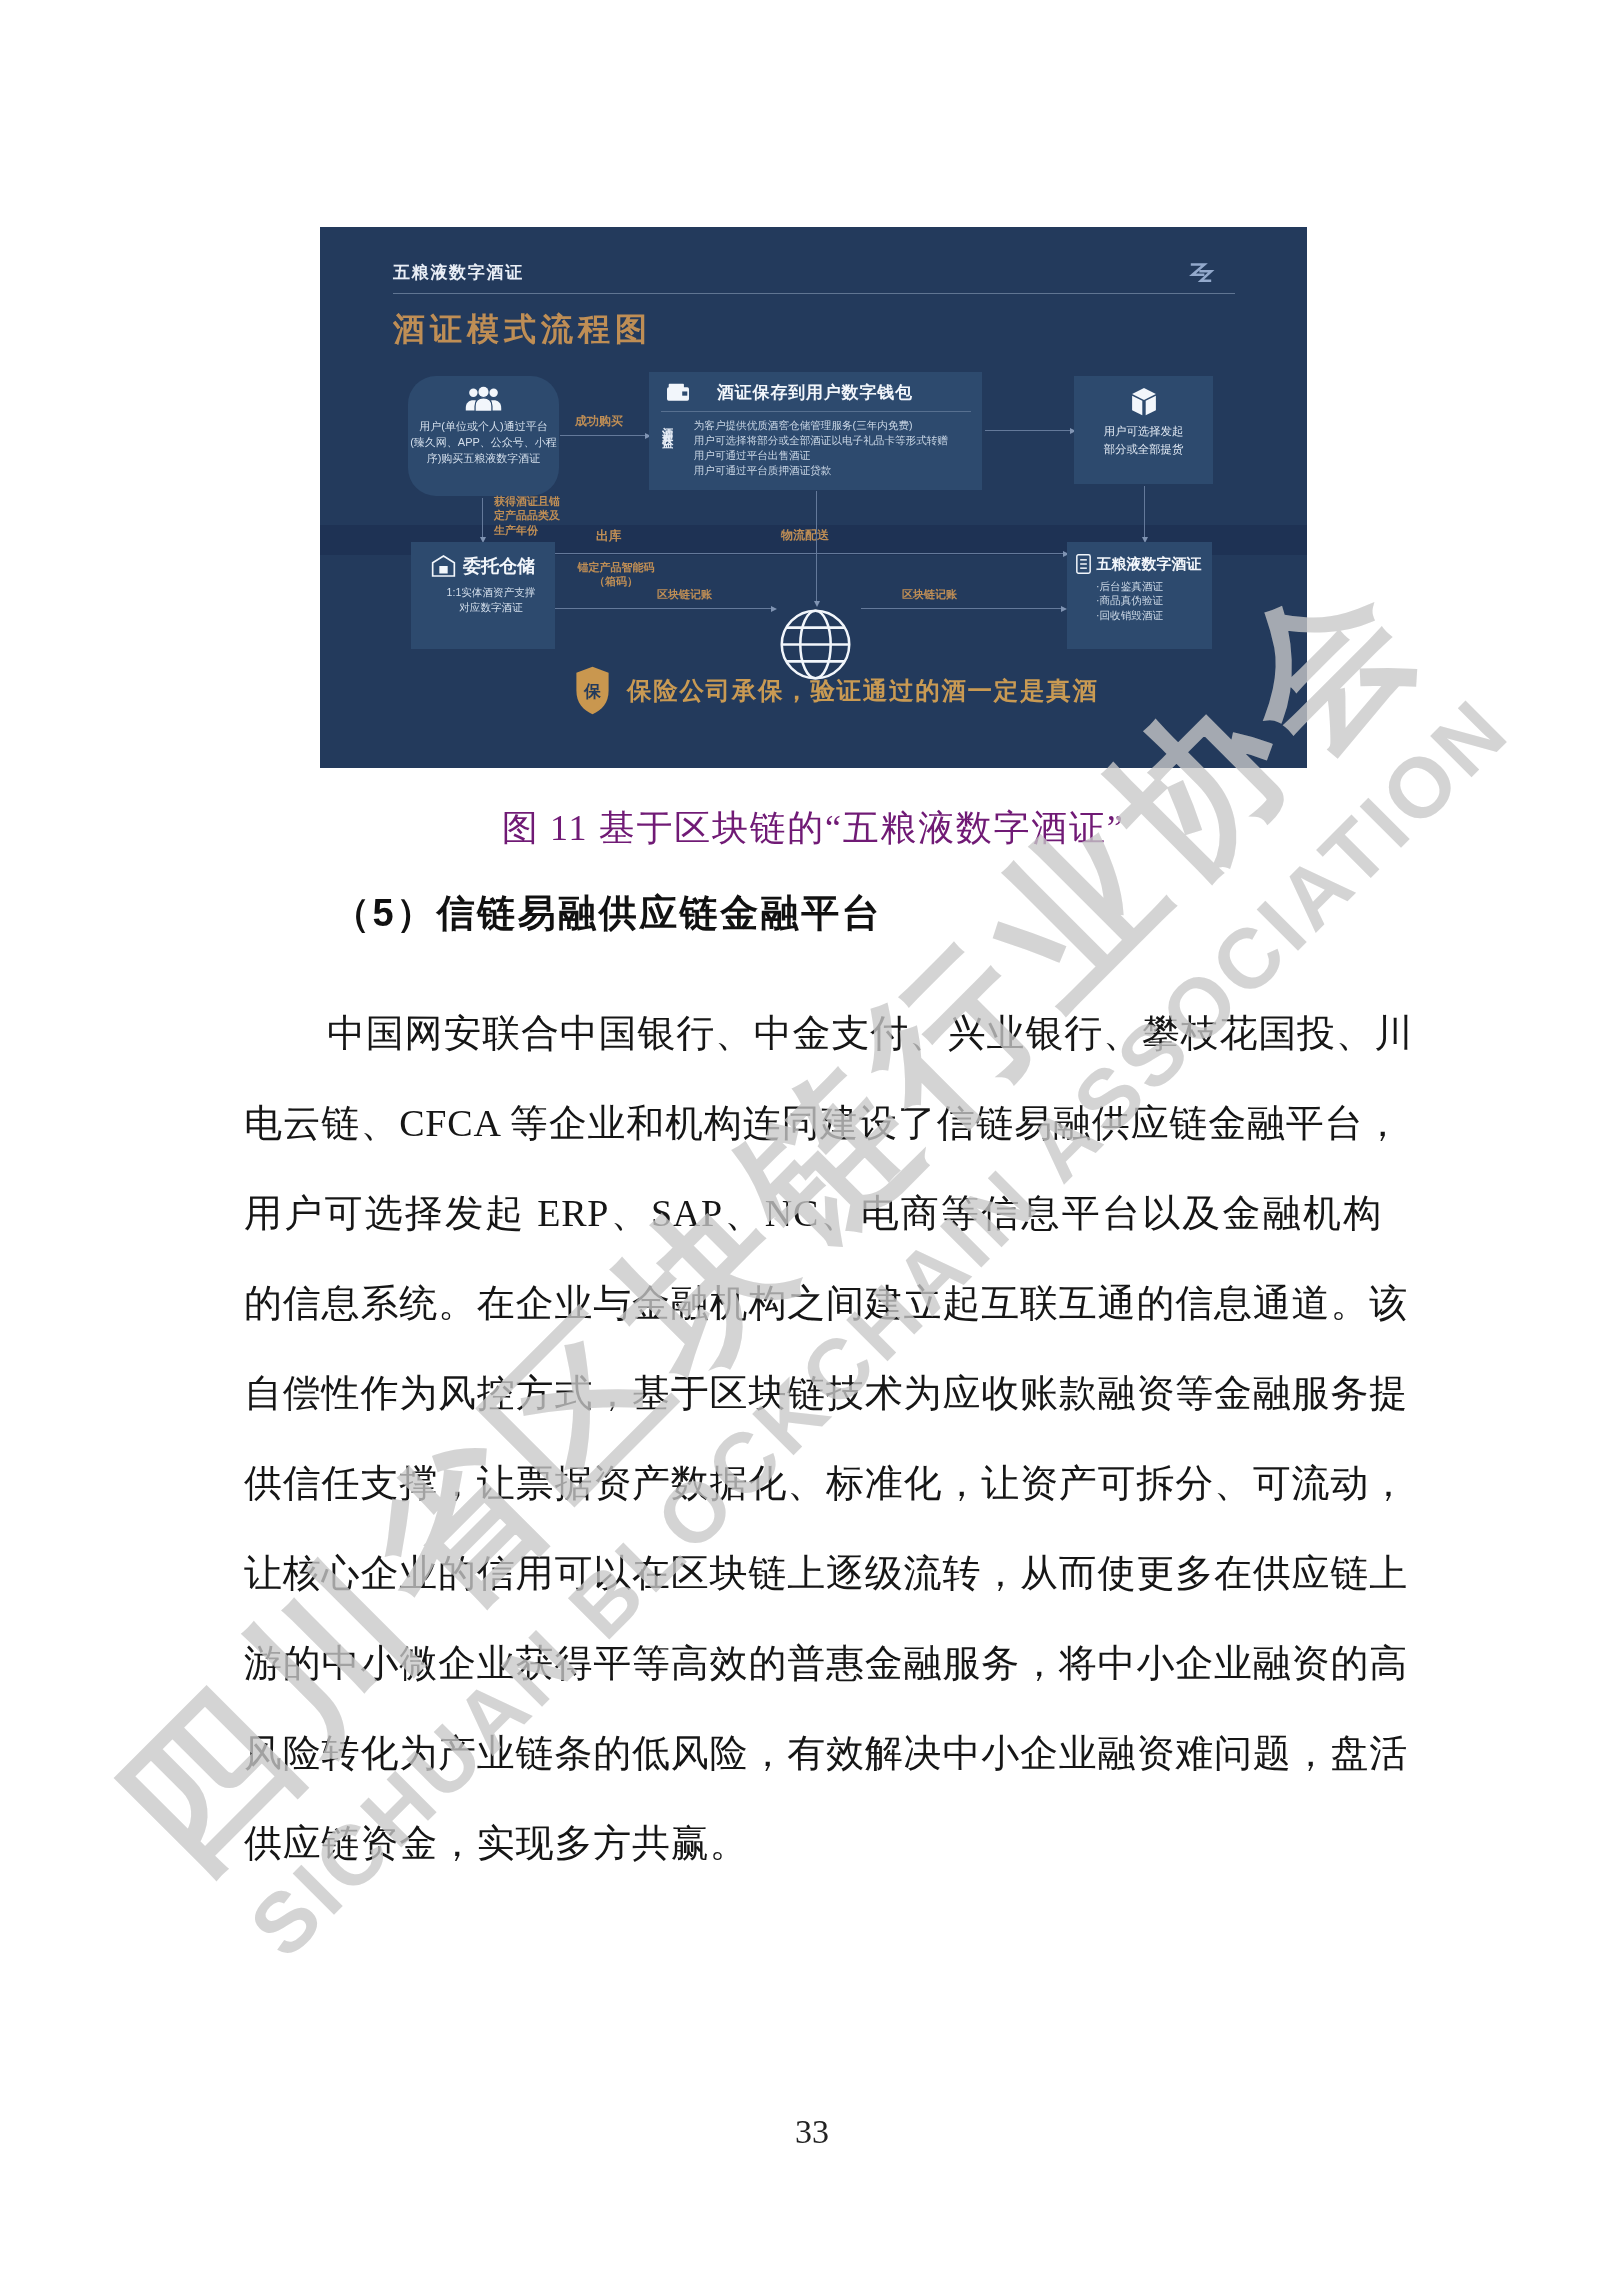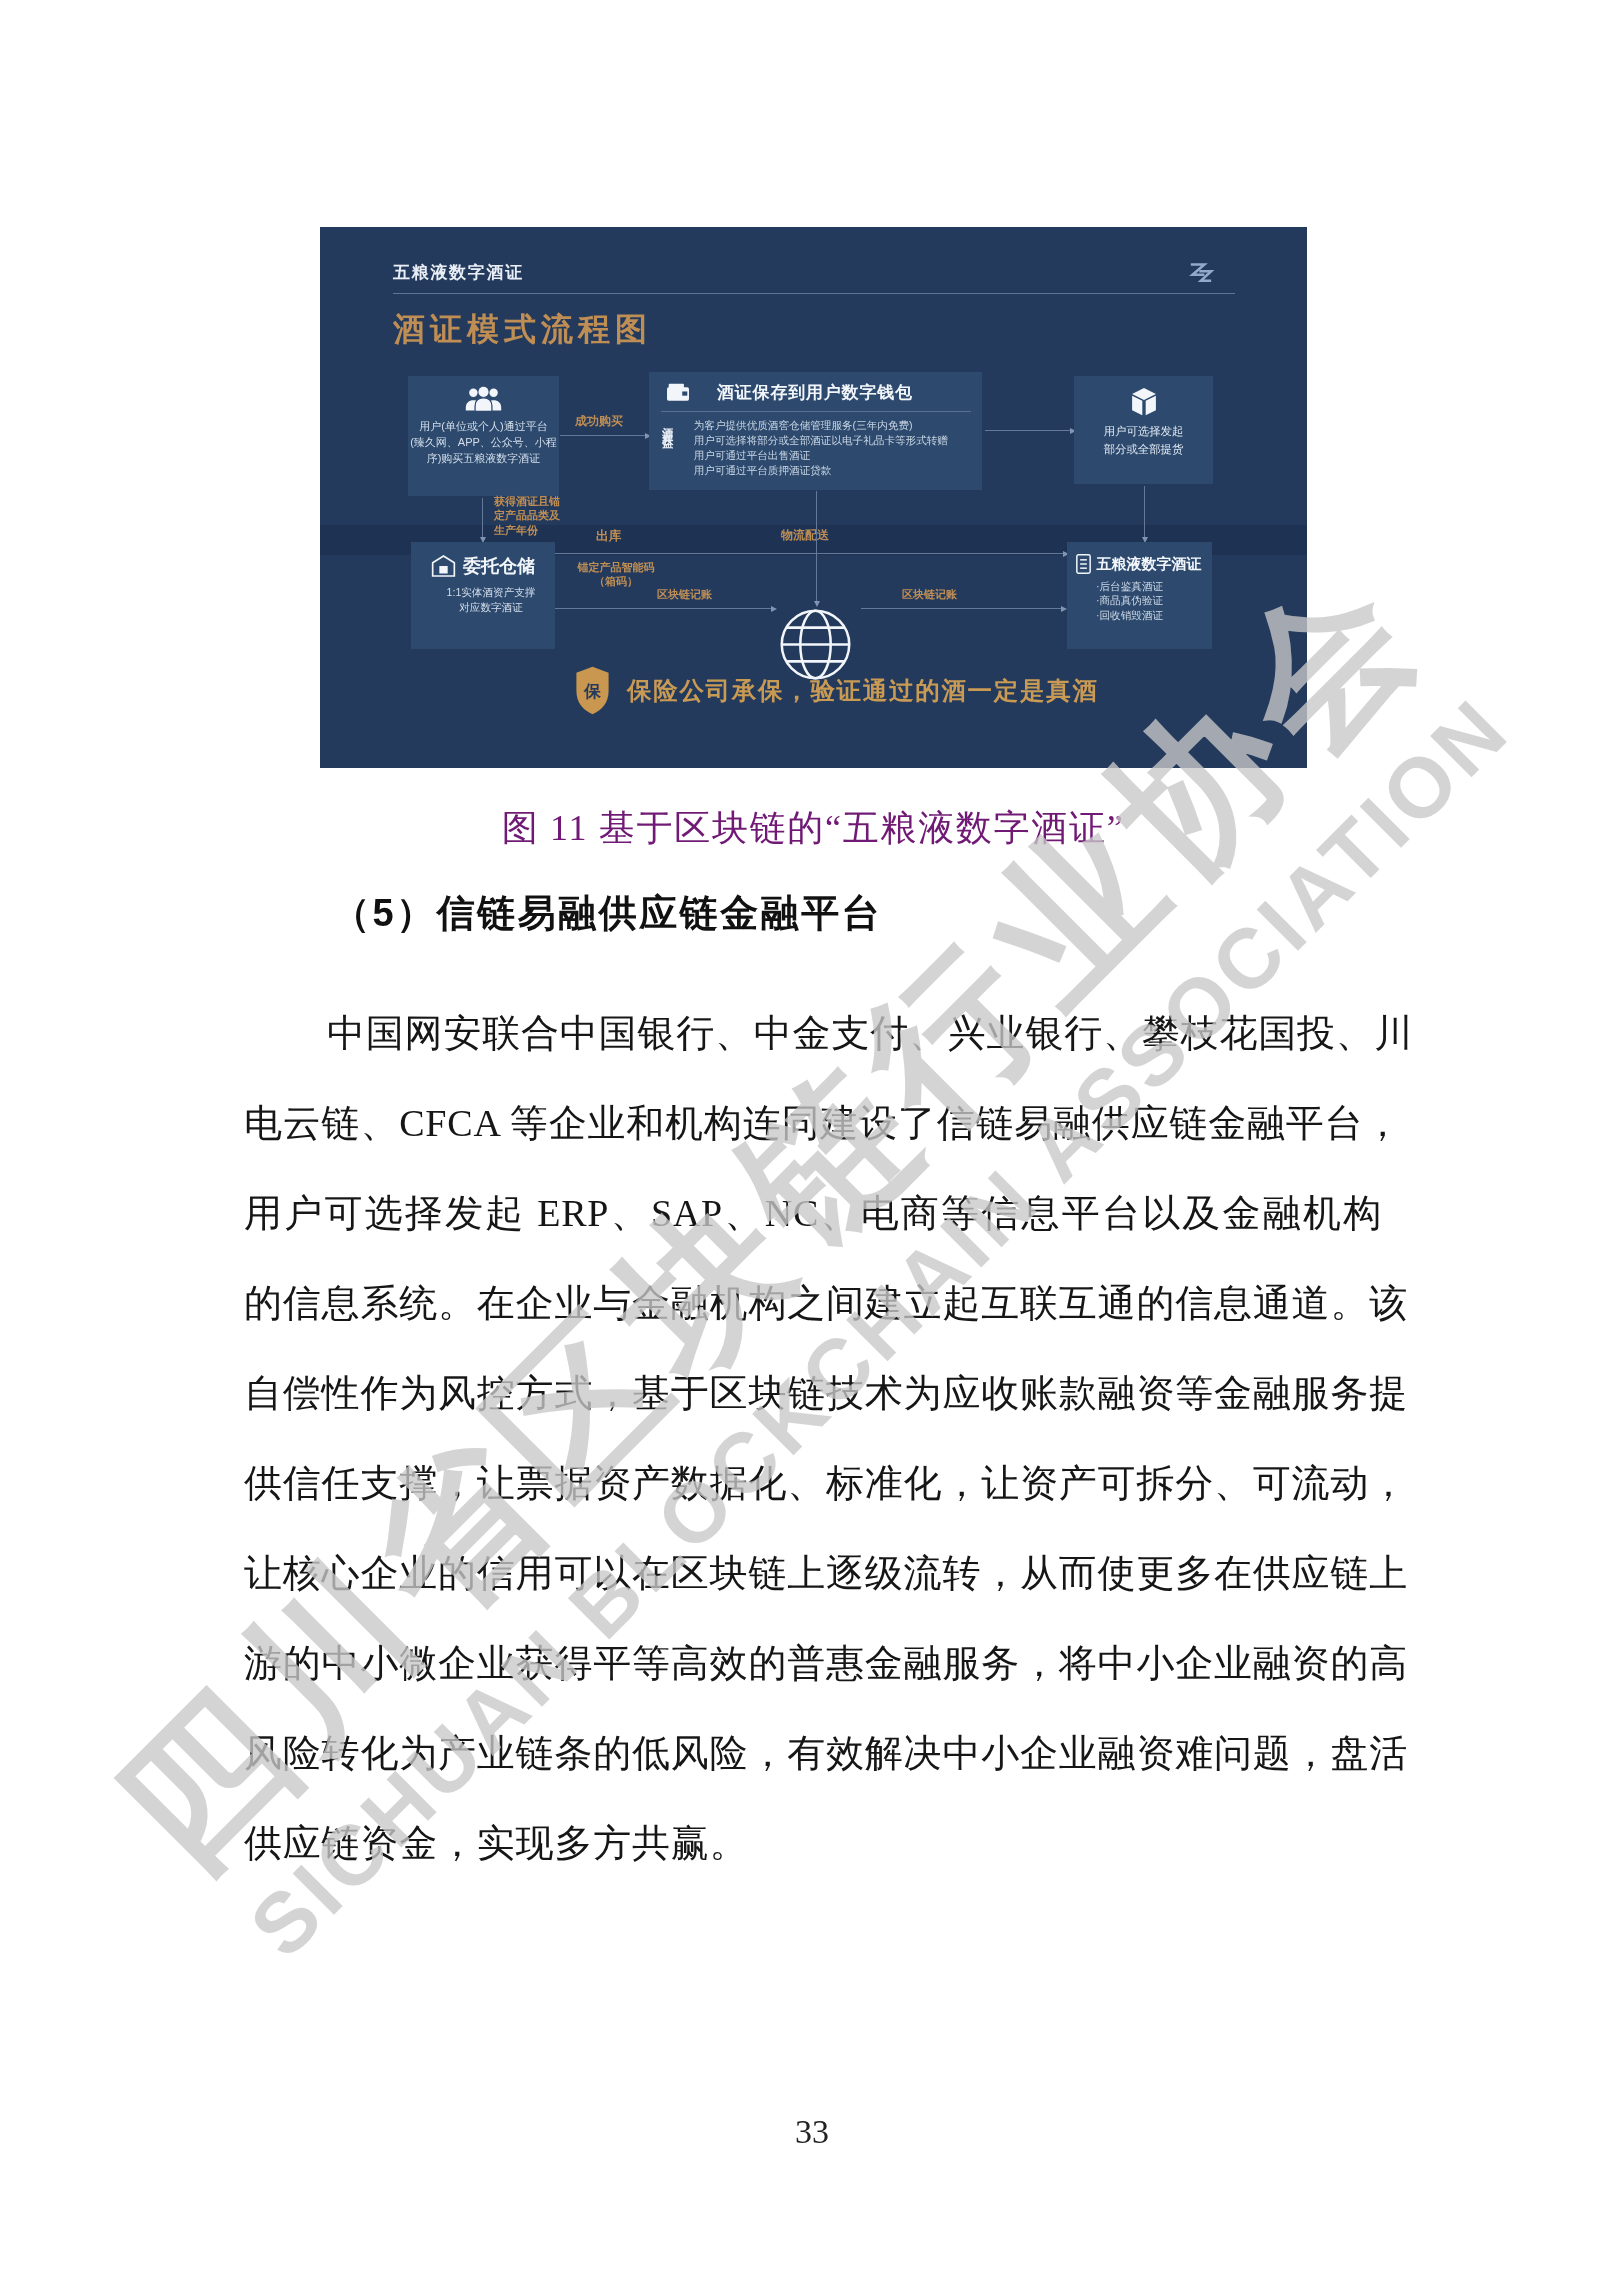--- a/index.html
+++ b/index.html
@@ -21,21 +21,21 @@
     background:var(--slide-bg,#233a5c);overflow:hidden;z-index:1;
     font-family:"Liberation Sans",sans-serif;
   }
   .slide .band{position:absolute;left:0;top:298px;width:100%;height:30px;background:#1e3254;}
   .sl-header{position:absolute;left:73px;top:34px;font-size:17px;font-weight:700;color:#e9eef6;letter-spacing:1.7px;}
   .sl-logo{position:absolute;left:864px;top:29px;width:34px;height:34px;color:#93a9cc;}
   .sl-divider{position:absolute;left:73px;top:66px;width:842px;height:0;border-top:0.8px solid rgba(196,212,234,.38);}
   .sl-title{position:absolute;left:73px;top:81px;font-size:32px;font-weight:700;color:var(--gold,#bf8e55);letter-spacing:5px;}
   .card{position:absolute;background:var(--card-bg,#2d4a6e);color:#dde6f1;}
   .card .ctext{font-size:11px;line-height:16px;text-align:center;color:#d4dfec;}
-  .card-user{left:88px;top:149px;width:151px;height:120px;}
+  .card-user{left:88px;top:149px;width:151px;height:120px;border-radius:28px;}
   .card-user .icon{display:block;margin:10px auto 5px auto;}
   .card-wallet{left:329px;top:145px;width:333px;height:118px;}
   .wallet-titlerow{position:absolute;left:17px;top:8.5px;display:flex;align-items:center;gap:27px;}
   .wallet-title{font-size:17px;font-weight:700;color:#f2f6fb;letter-spacing:0.8px;}
   .wallet-div{position:absolute;left:12px;top:39px;width:310px;border-top:0.8px solid rgba(196,212,234,.28);}
   .wallet-body{position:absolute;left:12px;top:46px;display:flex;gap:20px;}
   .wallet-side{writing-mode:vertical-lr;font-size:11px;line-height:12.7px;letter-spacing:3.4px;color:#e6edf6;font-weight:700;height:63px;}
   .wallet-items{font-size:10.6px;line-height:15px;color:#c9d6e5;}
   .card-pickup{left:754px;top:149px;width:139px;height:108px;}
   .card-pickup .icon{display:block;margin:12px auto 5px auto;}

